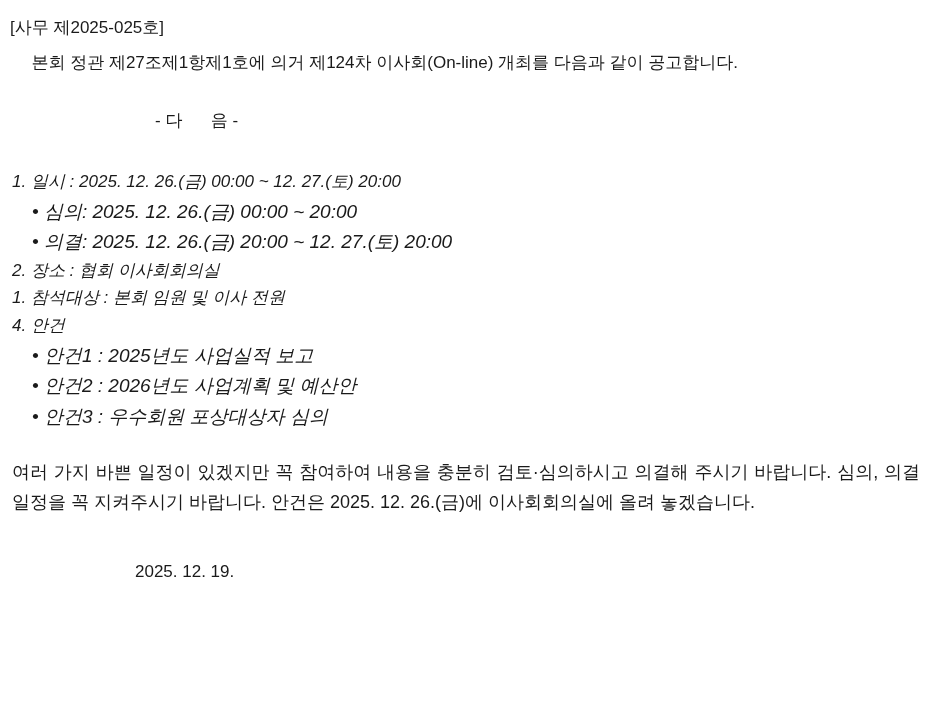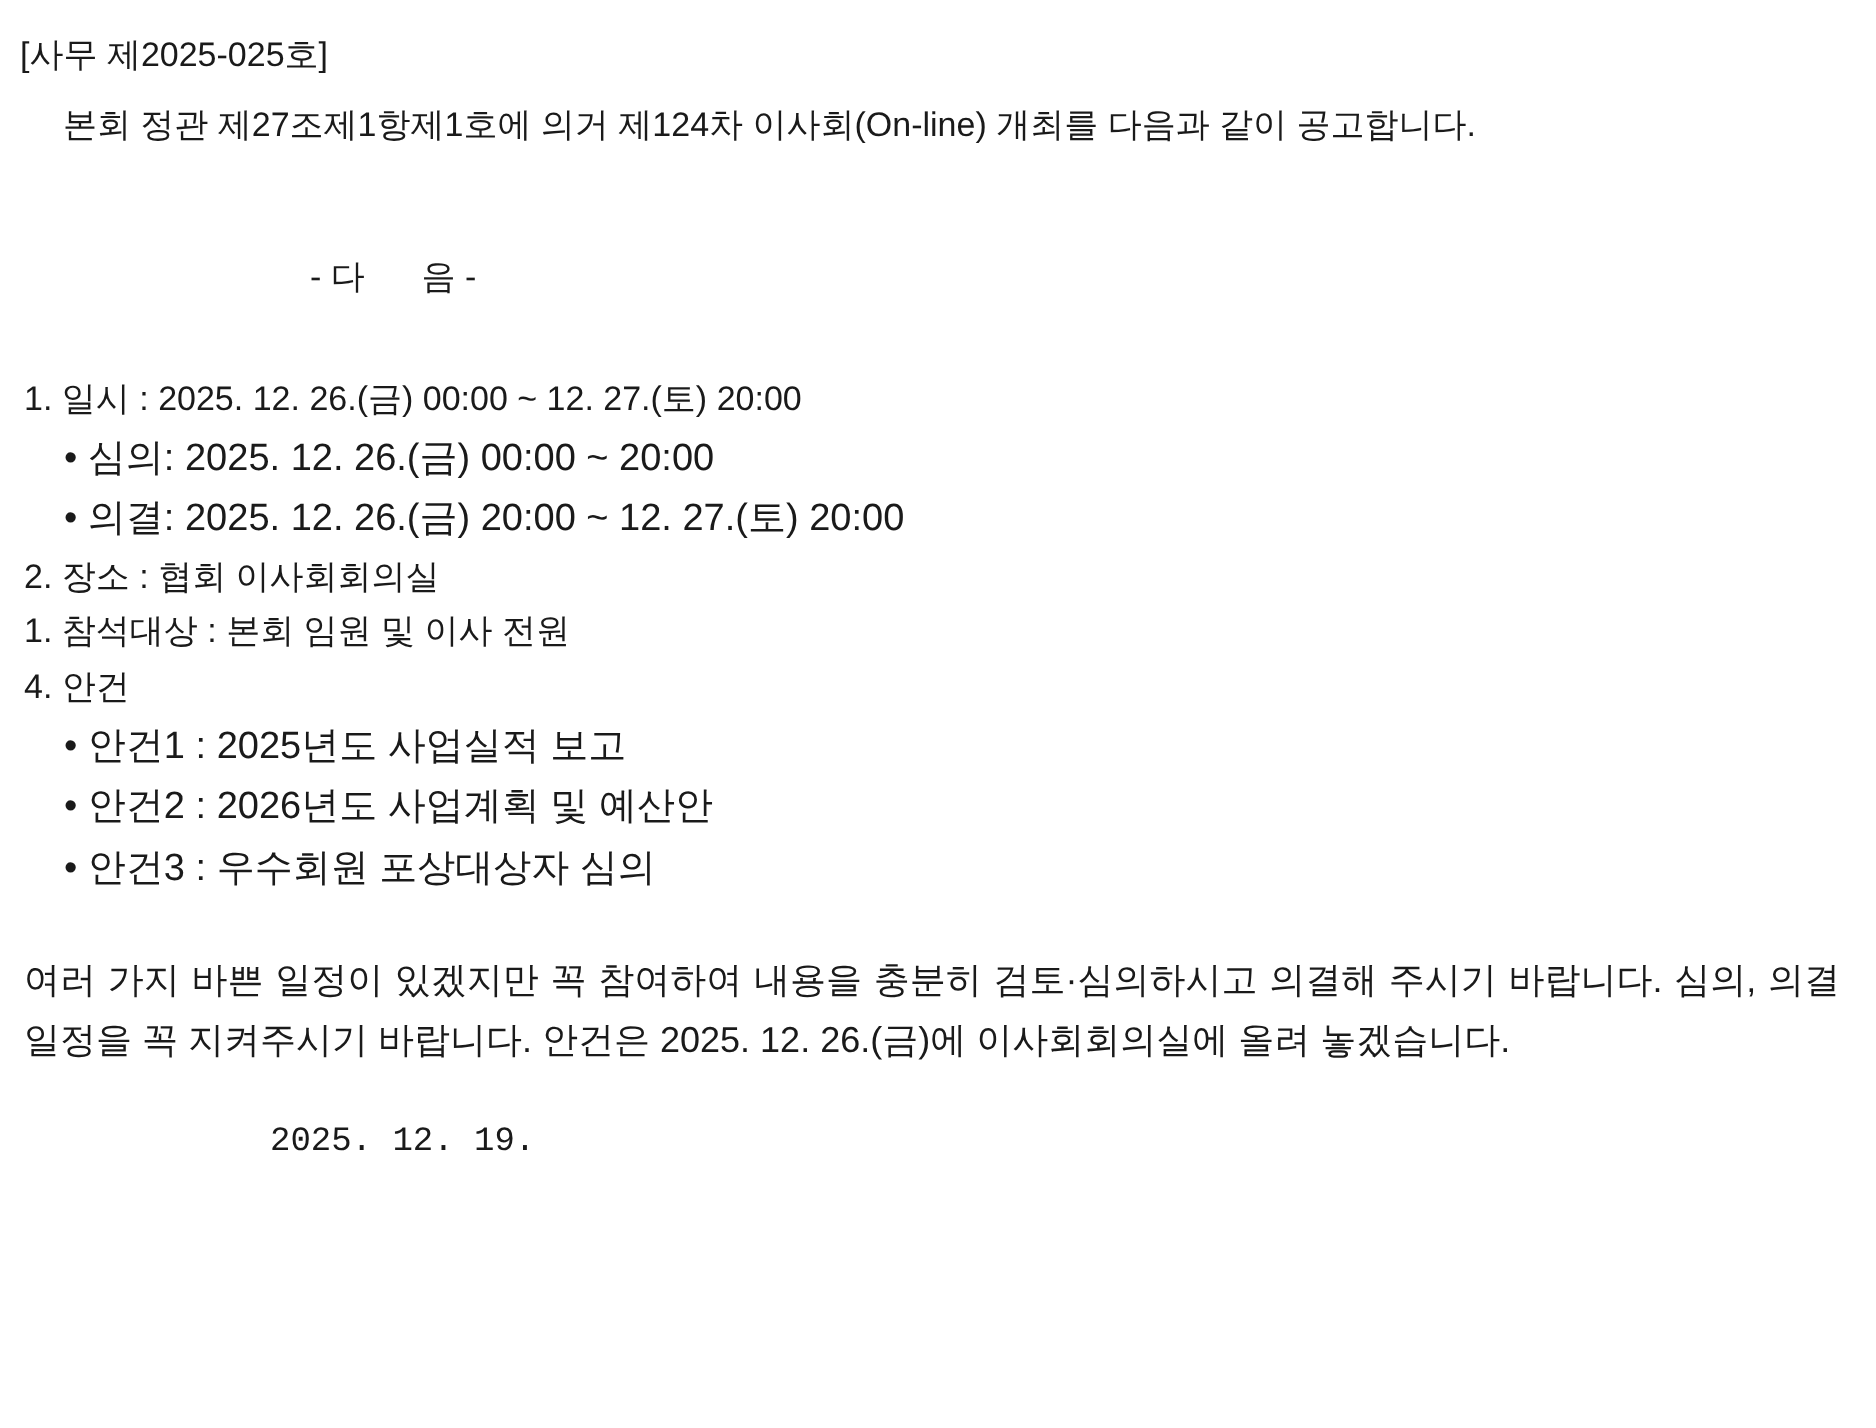--- a/index.html
+++ b/index.html
@@ -29,35 +29,36 @@
     white-space: pre;
   }
   .title {
     text-align: left;
     margin: 0 0 32px 0;
     padding-left: 140px;
     font-size: 18px;
     white-space: pre;
   }
   .intro {
-    margin: 0 0 52px 0;
+    margin: 0 0 34px 0;
     padding-left: 12px;
     font-size: 17px;
     white-space: pre;
   }
   .damum {
     margin: 0 0 36px 0;
     padding-left: 145px;
     font-size: 17px;
     white-space: pre;
   }
   .items {
     margin: 0 0 16px 0;
     padding: 0;
     list-style: none;
+    font-style: italic;
   }
   .item {
     font-size: 17px;
     margin: 0 0 3px 0;
     padding-left: 2px;
     white-space: pre;
   }
   .subitem {
     font-size: 19px;
     margin: 0 0 3px 0;
@@ -66,25 +67,24 @@
   }
   .closing {
     margin: 28px 0 0 0;
     padding-left: 2px;
     font-size: 18px;
     line-height: 1.65;
     text-align: justify;
     max-width: 912px;
   }
   .date {
-    margin: 24px 0 0 0;
+    margin: 42px 0 0 0;
     padding-left: 125px;
     font-size: 17px;
     white-space: pre;
-    font-family: Liberation Mono, monospace;
   }
   .signature {
     margin: 34px 0 0 0;
     padding-left: 55px;
     font-size: 17px;
     white-space: pre;
   }
 </style>
 </head>
 <body>

